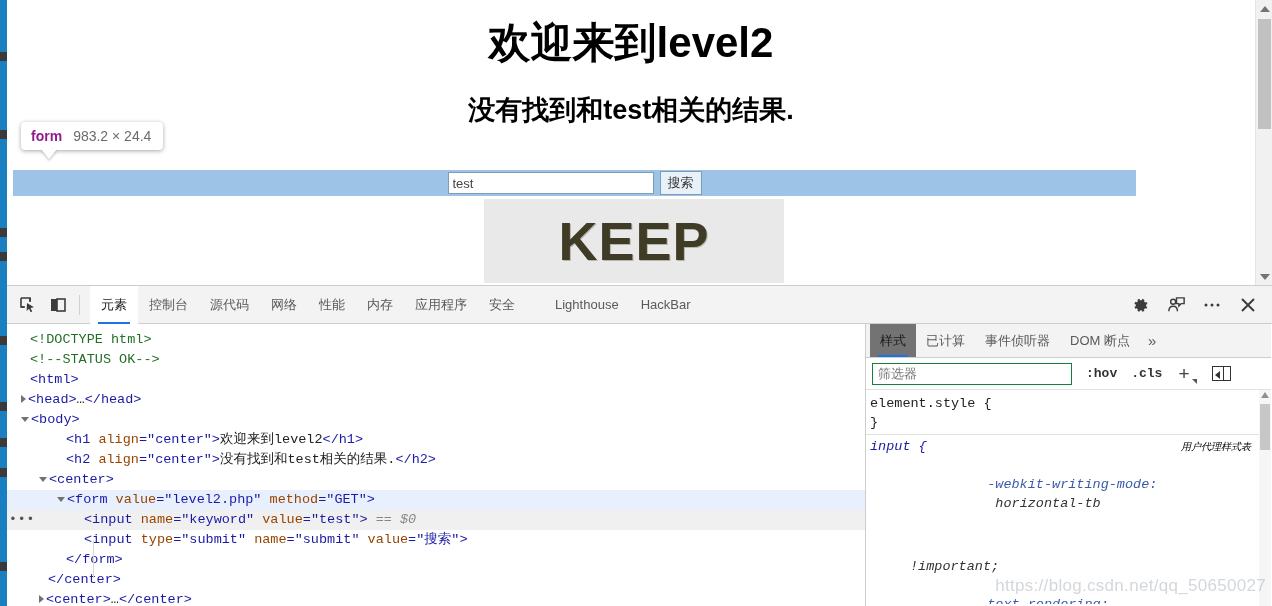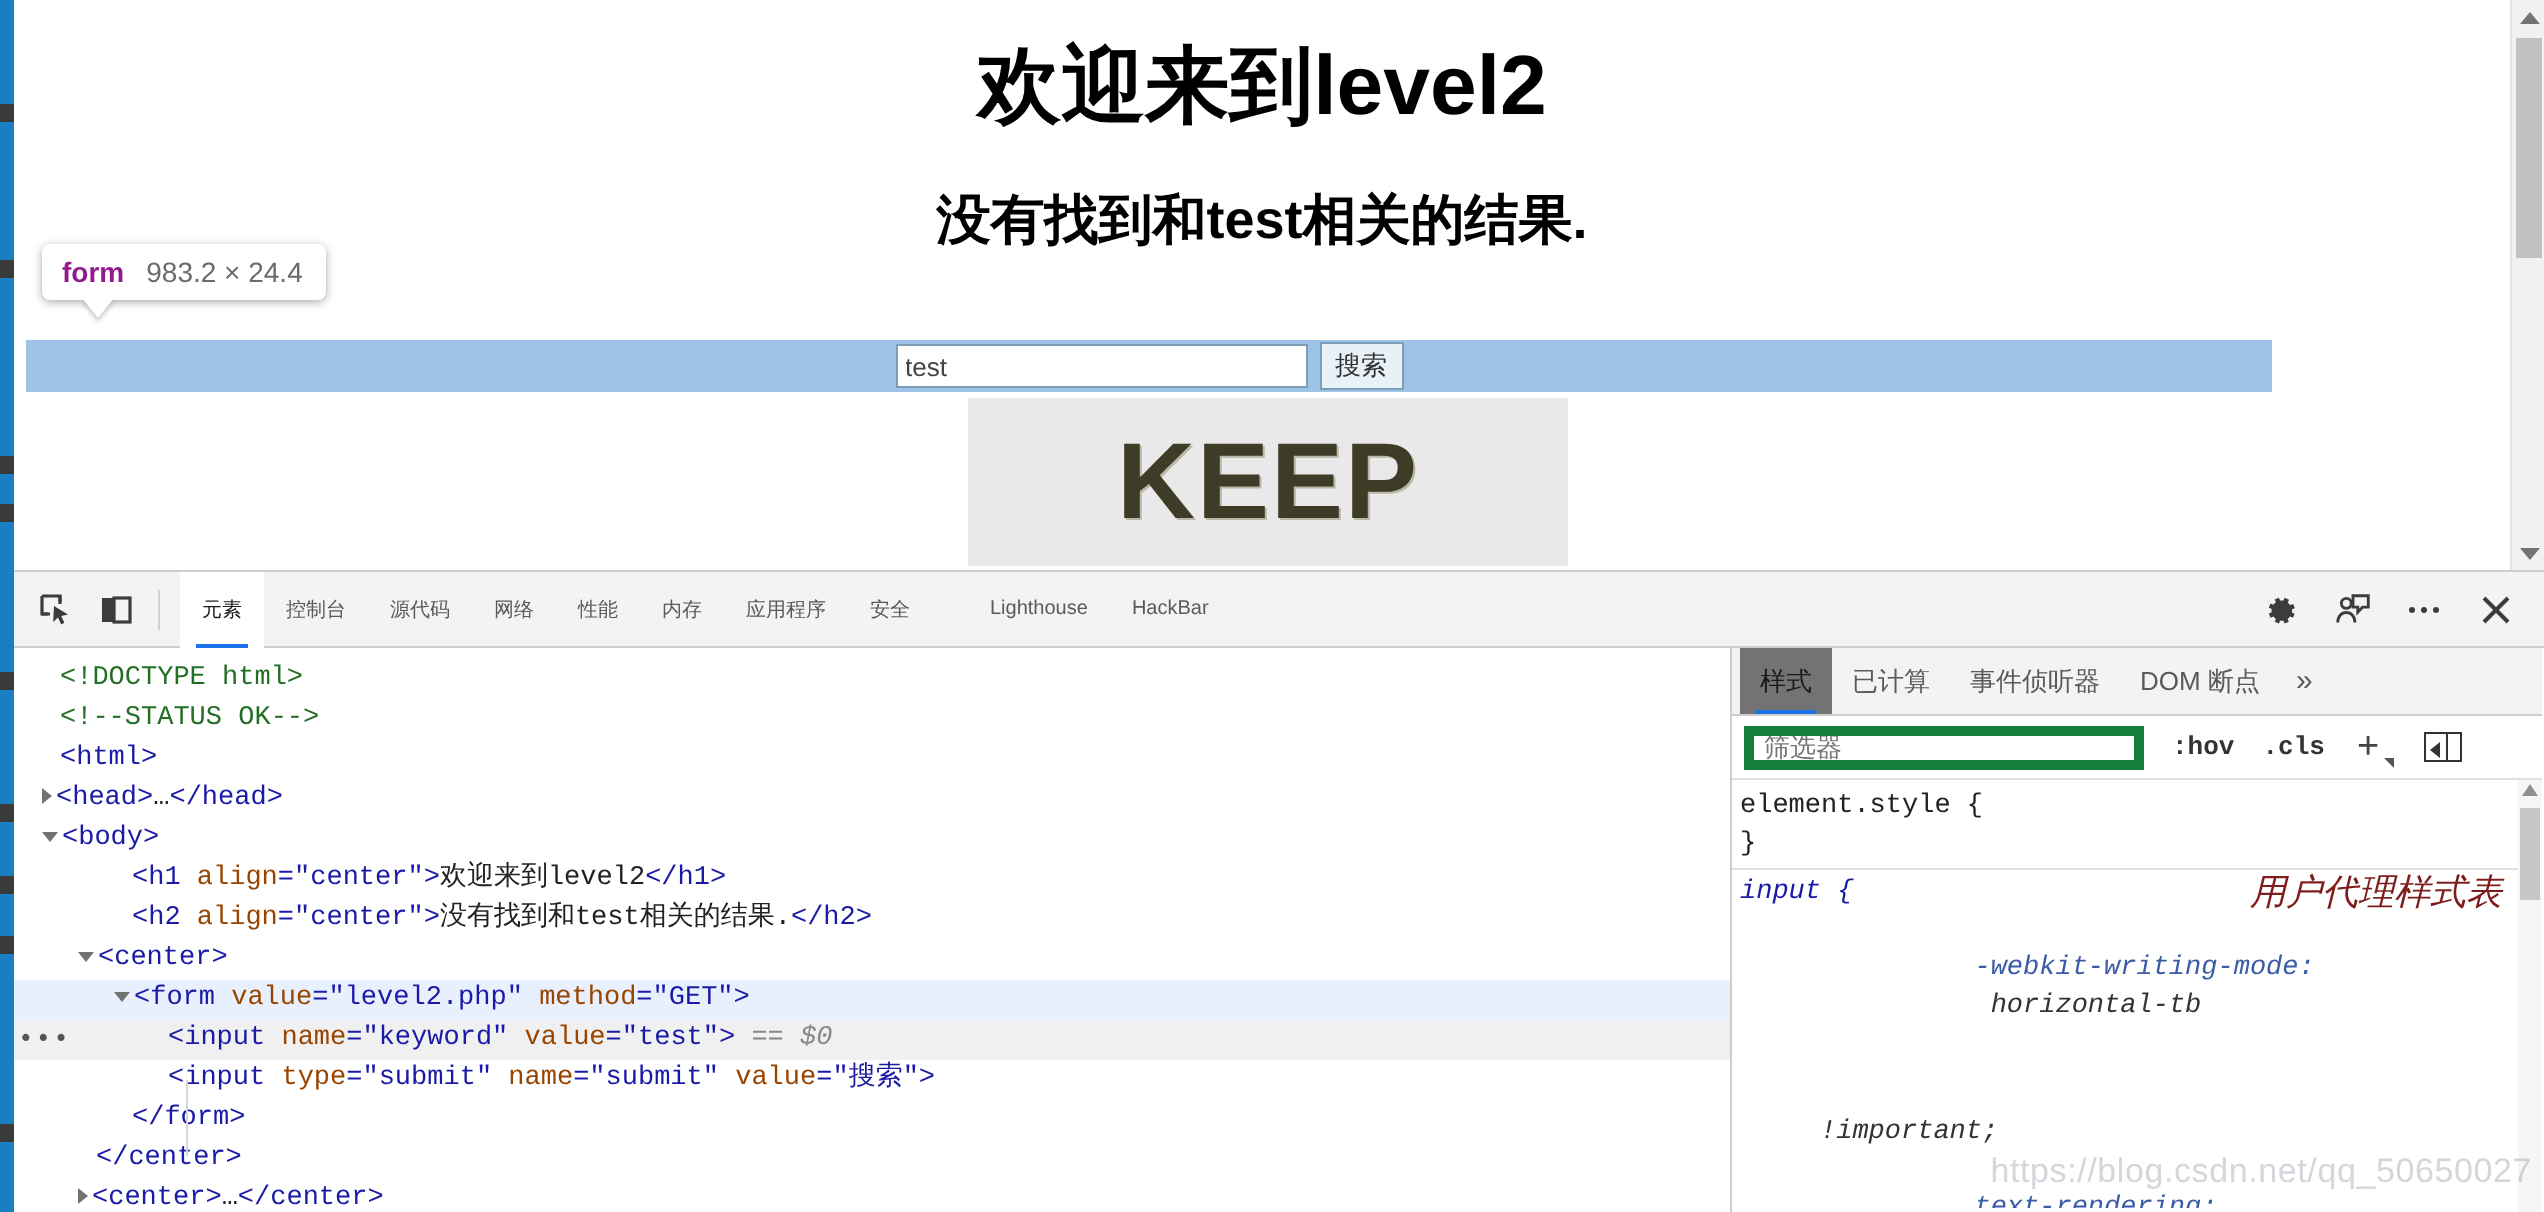--- a/index.html
+++ b/index.html
@@ -172,21 +172,21 @@
     width: 30px; height: 28px;
     display: flex; align-items: center; justify-content: center;
     cursor: default;
   }
   .dt-sep { width: 1px; height: 20px; background: #d0d0d0; margin: 0 6px; }
   .dt-tabs { display: flex; align-items: stretch; height: 38px; margin-left: 4px; }
   .dt-tab {
     position: relative;
     display: flex; align-items: center;
     padding: 0 11px;
-    font-size: 10px;
+    font-size: 13px;
     color: #5a5a5a;
     cursor: default;
     white-space: nowrap;
   }
   .dt-tab.active {
     color: #1a1a1a;
     background: #ffffff;
   }
   .dt-tab.active::after {
     content: "";
@@ -296,21 +296,21 @@
   .sp-filterbar {
     height: 32px;
     border-bottom: 1px solid #e0e0e0;
     display: flex; align-items: center;
     padding: 0 4px 0 6px;
     background: #fff;
   }
   .sp-filter-input {
     flex: 0 0 200px;
     height: 22px;
-    border: 5px solid #15803d;
+    border: 1px solid #15803d;
     font-size: 13px;
     color: #888;
     padding: 0 5px;
     font-family: "Liberation Sans", sans-serif;
     outline: none;
     background: #fff;
   }
   .sp-tool {
     margin-left: 14px;
     font-family: "Liberation Mono", monospace;
@@ -361,21 +361,21 @@
     overflow: hidden;
   }
   .rule-line { white-space: pre; padding-left: 4px; }
   .rule-line.indent1 { padding-left: 24px; }
   .rule-line.indent2 { padding-left: 44px; margin-top: 25px; }
   .ua-sel { color: #1a1aa6; font-style: italic; }
   .ua-prop { color: #3b5ba8; font-style: italic; }
   .ua-val { color: #333; font-style: italic; }
   .sp-source {
     position: absolute; right: 20px; top: 47px;
-    font-size: 18px; color: #7f1d1d; font-style: italic;
+    font-size: 10px; color: #000000; font-style: italic;
     font-family: "Liberation Sans", sans-serif;
   }
   .rule-divider {
     border-top: 1px solid #e0e0e0;
     margin: 2px 0;
   }
   .sp-scroll {
     position: absolute; right: 0; top: 66px;
     width: 12px; height: 216px; background: #f6f6f6;
   }

